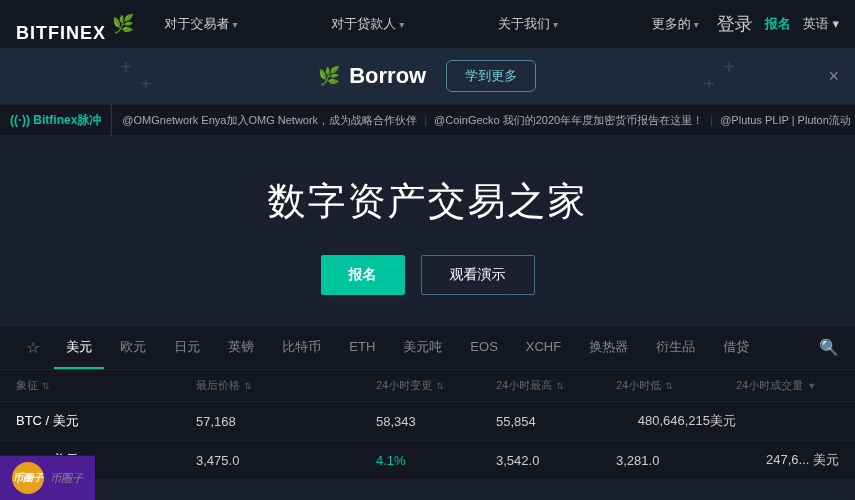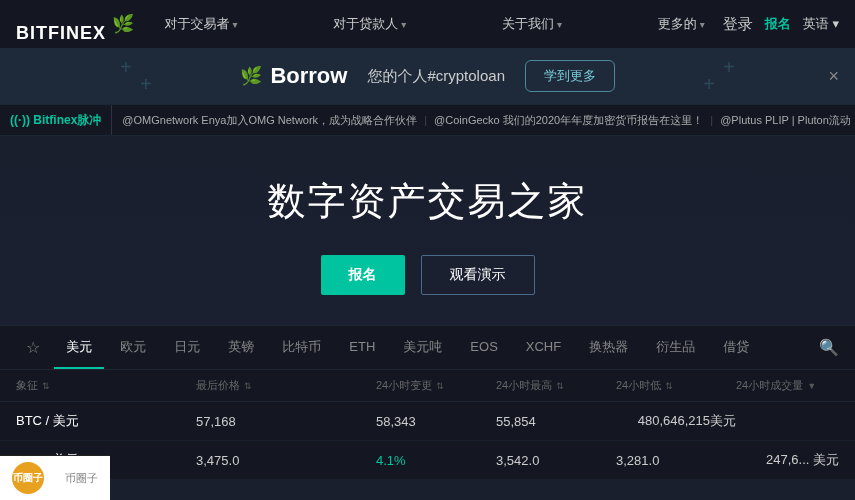--- a/index.html
+++ b/index.html
@@ -55,21 +55,21 @@
       cursor: pointer;
       white-space: nowrap;
     }
     .nav-chevron { font-size: 10px; color: #888; }
     .nav-right {
       display: flex;
       align-items: center;
       gap: 12px;
     }
     .nav-login {
-      font-size: 15px;
+      font-size: 18px;
       color: #ccc;
       cursor: pointer;
     }
     .nav-signup {
       font-size: 13px;
       color: #00c49f;
       cursor: pointer;
       font-weight: 600;
     }
     .nav-lang {
@@ -279,27 +279,28 @@
       font-weight: 500;
     }
     .td.green { color: #00c49f; }
     .td.right { text-align: right; }
 
     
     .bottom-bar {
       position: fixed;
       bottom: 0;
       left: 0;
-      background: #ffffff;
+      background: #4c1d95;
       padding: 6px 12px;
       display: flex;
       align-items: center;
-      gap: 21px;
+      gap: 6px;
       border-top: 1px solid #222;
       z-index: 100;
+      font-style: italic;
     }
     .bottom-logo {
       width: 32px;
       height: 32px;
       border-radius: 50%;
       background: #e8a020;
       display: flex;
       align-items: center;
       justify-content: center;
       font-size: 10px;
@@ -349,21 +350,20 @@
 
 <div class="banner">
   <span class="banner-plus tl">+</span>
   <span class="banner-plus tr">+</span>
   <span class="banner-plus bl">+</span>
   <span class="banner-plus br">+</span>
   <div class="banner-borrow">
     <span class="banner-leaf">🌿</span>
     <span>Borrow</span>
   </div>
-  <span class="banner-subtitle">您的个人#cryptoloan</span>
   <button class="banner-btn">学到更多</button>
   <button class="banner-close">×</button>
 </div>
 
 <div class="ticker">
   <div class="ticker-icon">
     <span>((·))</span>&nbsp;
     <span>Bitfinex脉冲</span>
   </div>
   <div class="ticker-content">

